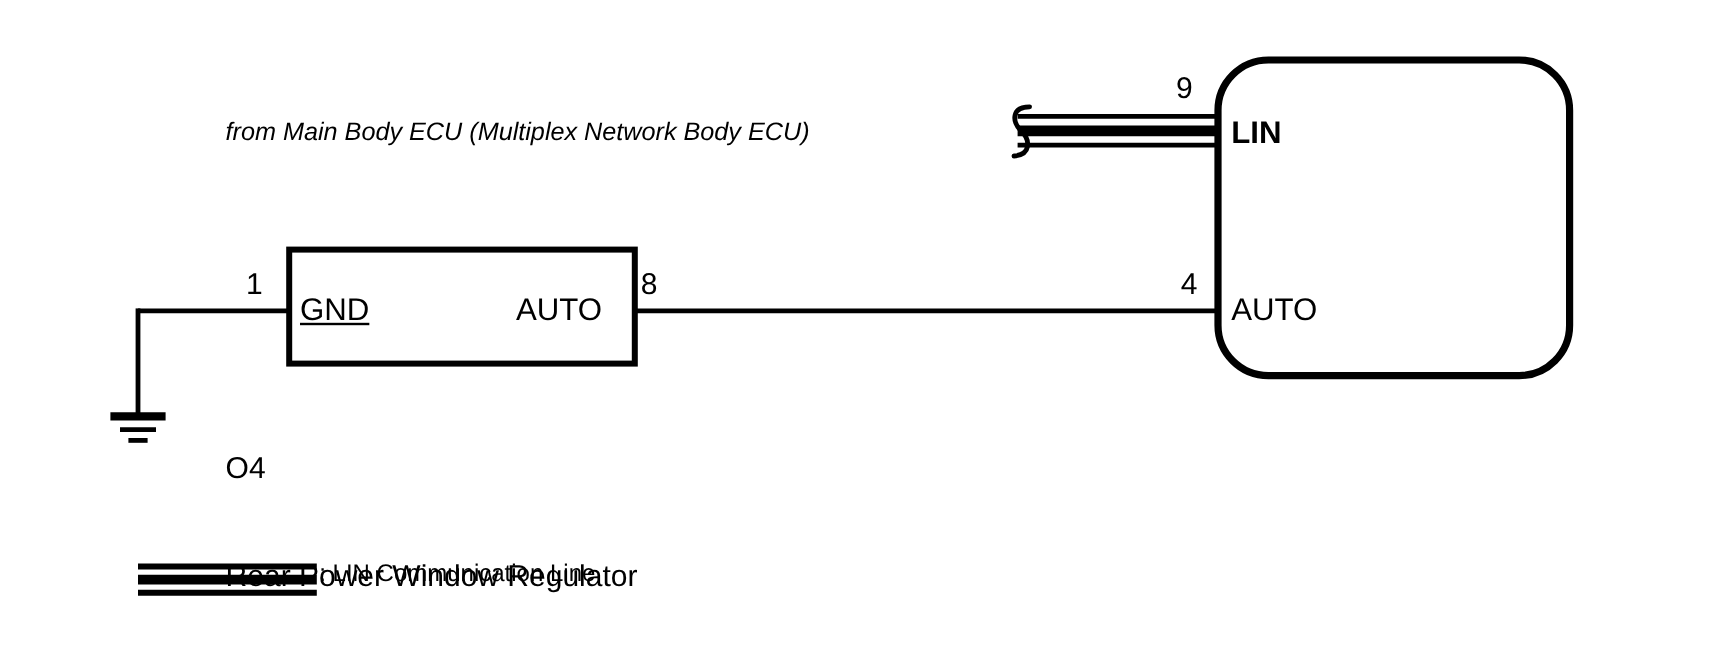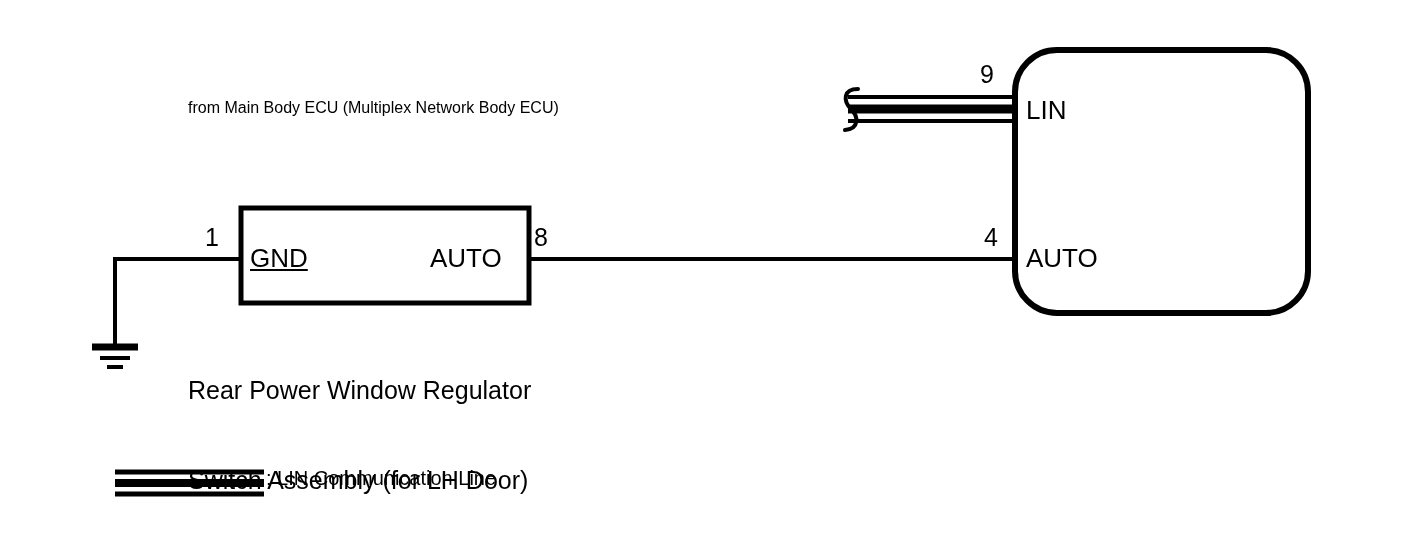--- a/index.html
+++ b/index.html
@@ -27,23 +27,24 @@
   .txt {
     position: absolute;
     white-space: pre;
     color: #000000;
     font-family: "Liberation Sans", sans-serif;
     line-height: 1.0;
   }
 
   
   .ecu-source {
-    font-size: 16px;
+    font-size: 21px;
     left: 188px;
     top: 100px;
+    font-style: italic;
   }
   .pin-num {
     font-size: 25px;
   }
   .term-label {
     font-size: 26px;
   }
   .caption {
     font-size: 25px;
     line-height: 30px;
@@ -56,21 +57,21 @@
 
   
   .pin-1  { left: 205px; top: 225px; }
   .pin-8  { left: 534px; top: 225px; }
   .pin-4  { left: 984px; top: 225px; }
   .pin-9  { left: 980px; top: 62px;  }
 
   
   .lbl-gnd  { left: 250px;  top: 245px; text-decoration: underline; }
   .lbl-auto-l { left: 430px; top: 245px; }
-  .lbl-lin  { left: 1026px; top: 97px;  }
+  .lbl-lin  { left: 1026px; top: 97px; font-weight: bold;  }
   .lbl-auto-r { left: 1026px; top: 245px; }
 
   
   .cap-left  { left: 188px;  top: 315px; }
   .cap-right { left: 988px;  top: 332px; }
 </style>
 </head>
 <body>
 
 <div id="canvas">
@@ -119,20 +120,21 @@
   <div class="txt pin-num pin-8">8</div>
   <div class="txt pin-num pin-4">4</div>
   <div class="txt pin-num pin-9">9</div>
 
   <div class="txt term-label lbl-gnd">GND</div>
   <div class="txt term-label lbl-auto-l">AUTO</div>
   <div class="txt term-label lbl-lin">LIN</div>
   <div class="txt term-label lbl-auto-r">AUTO</div>
 
   <div class="txt caption cap-left">
+    <div>O4</div>
     <div>Rear Power Window Regulator</div>
     <div>Switch Assembly (for LH Door)</div>
   </div>
 
   <div class="txt caption cap-right">
     
   </div>
 
   <div class="txt legend-label">: LIN Communication Line</div>
 

